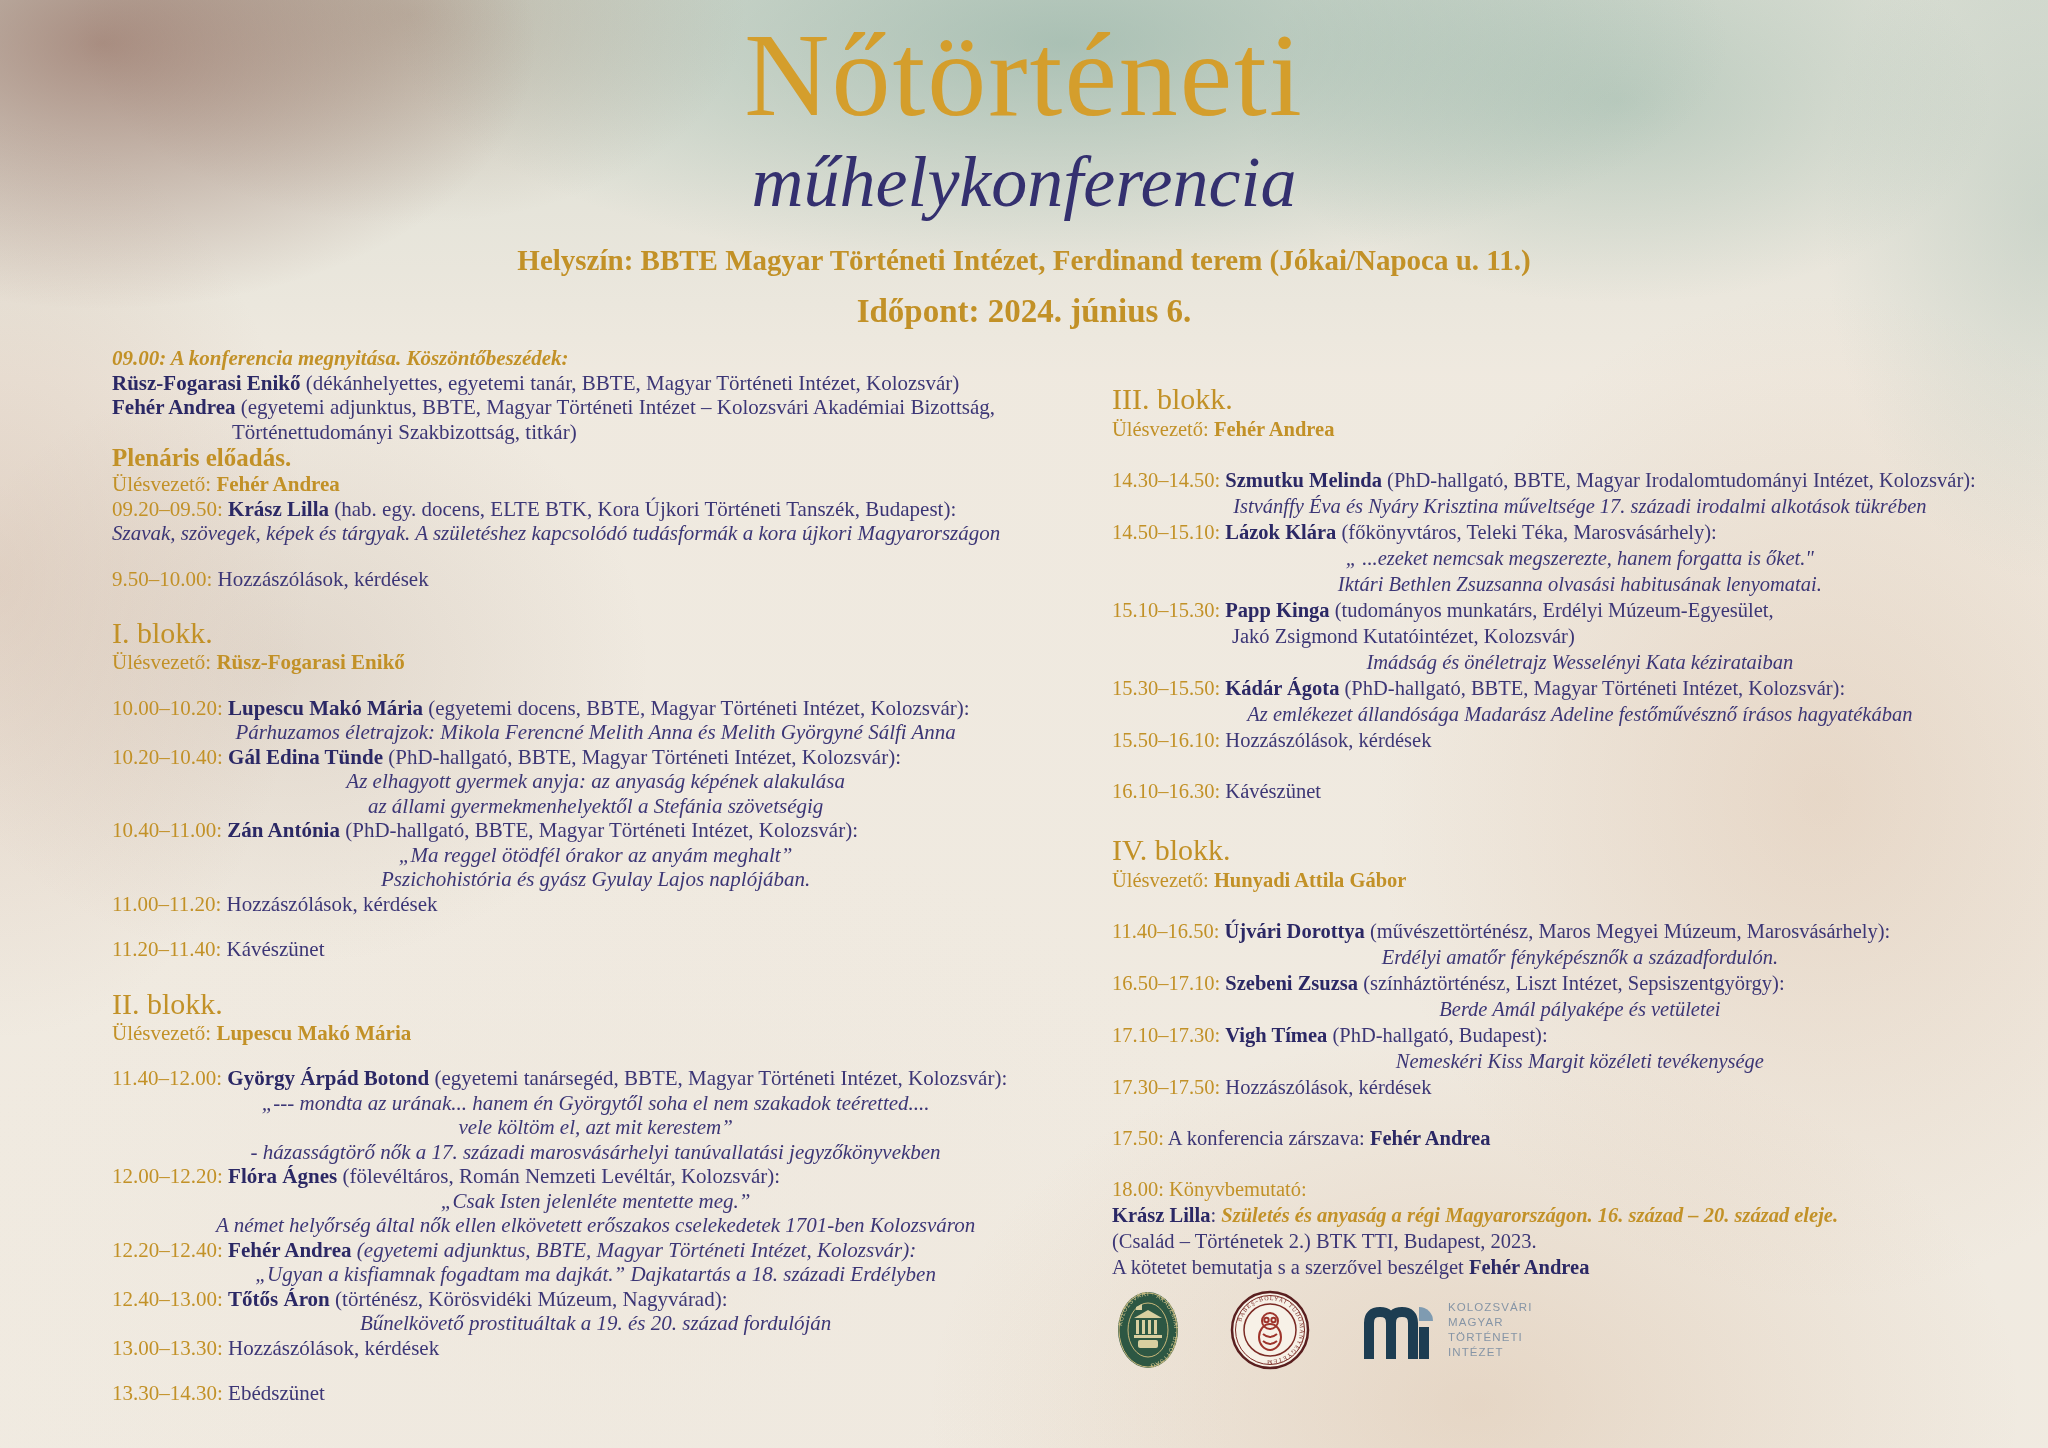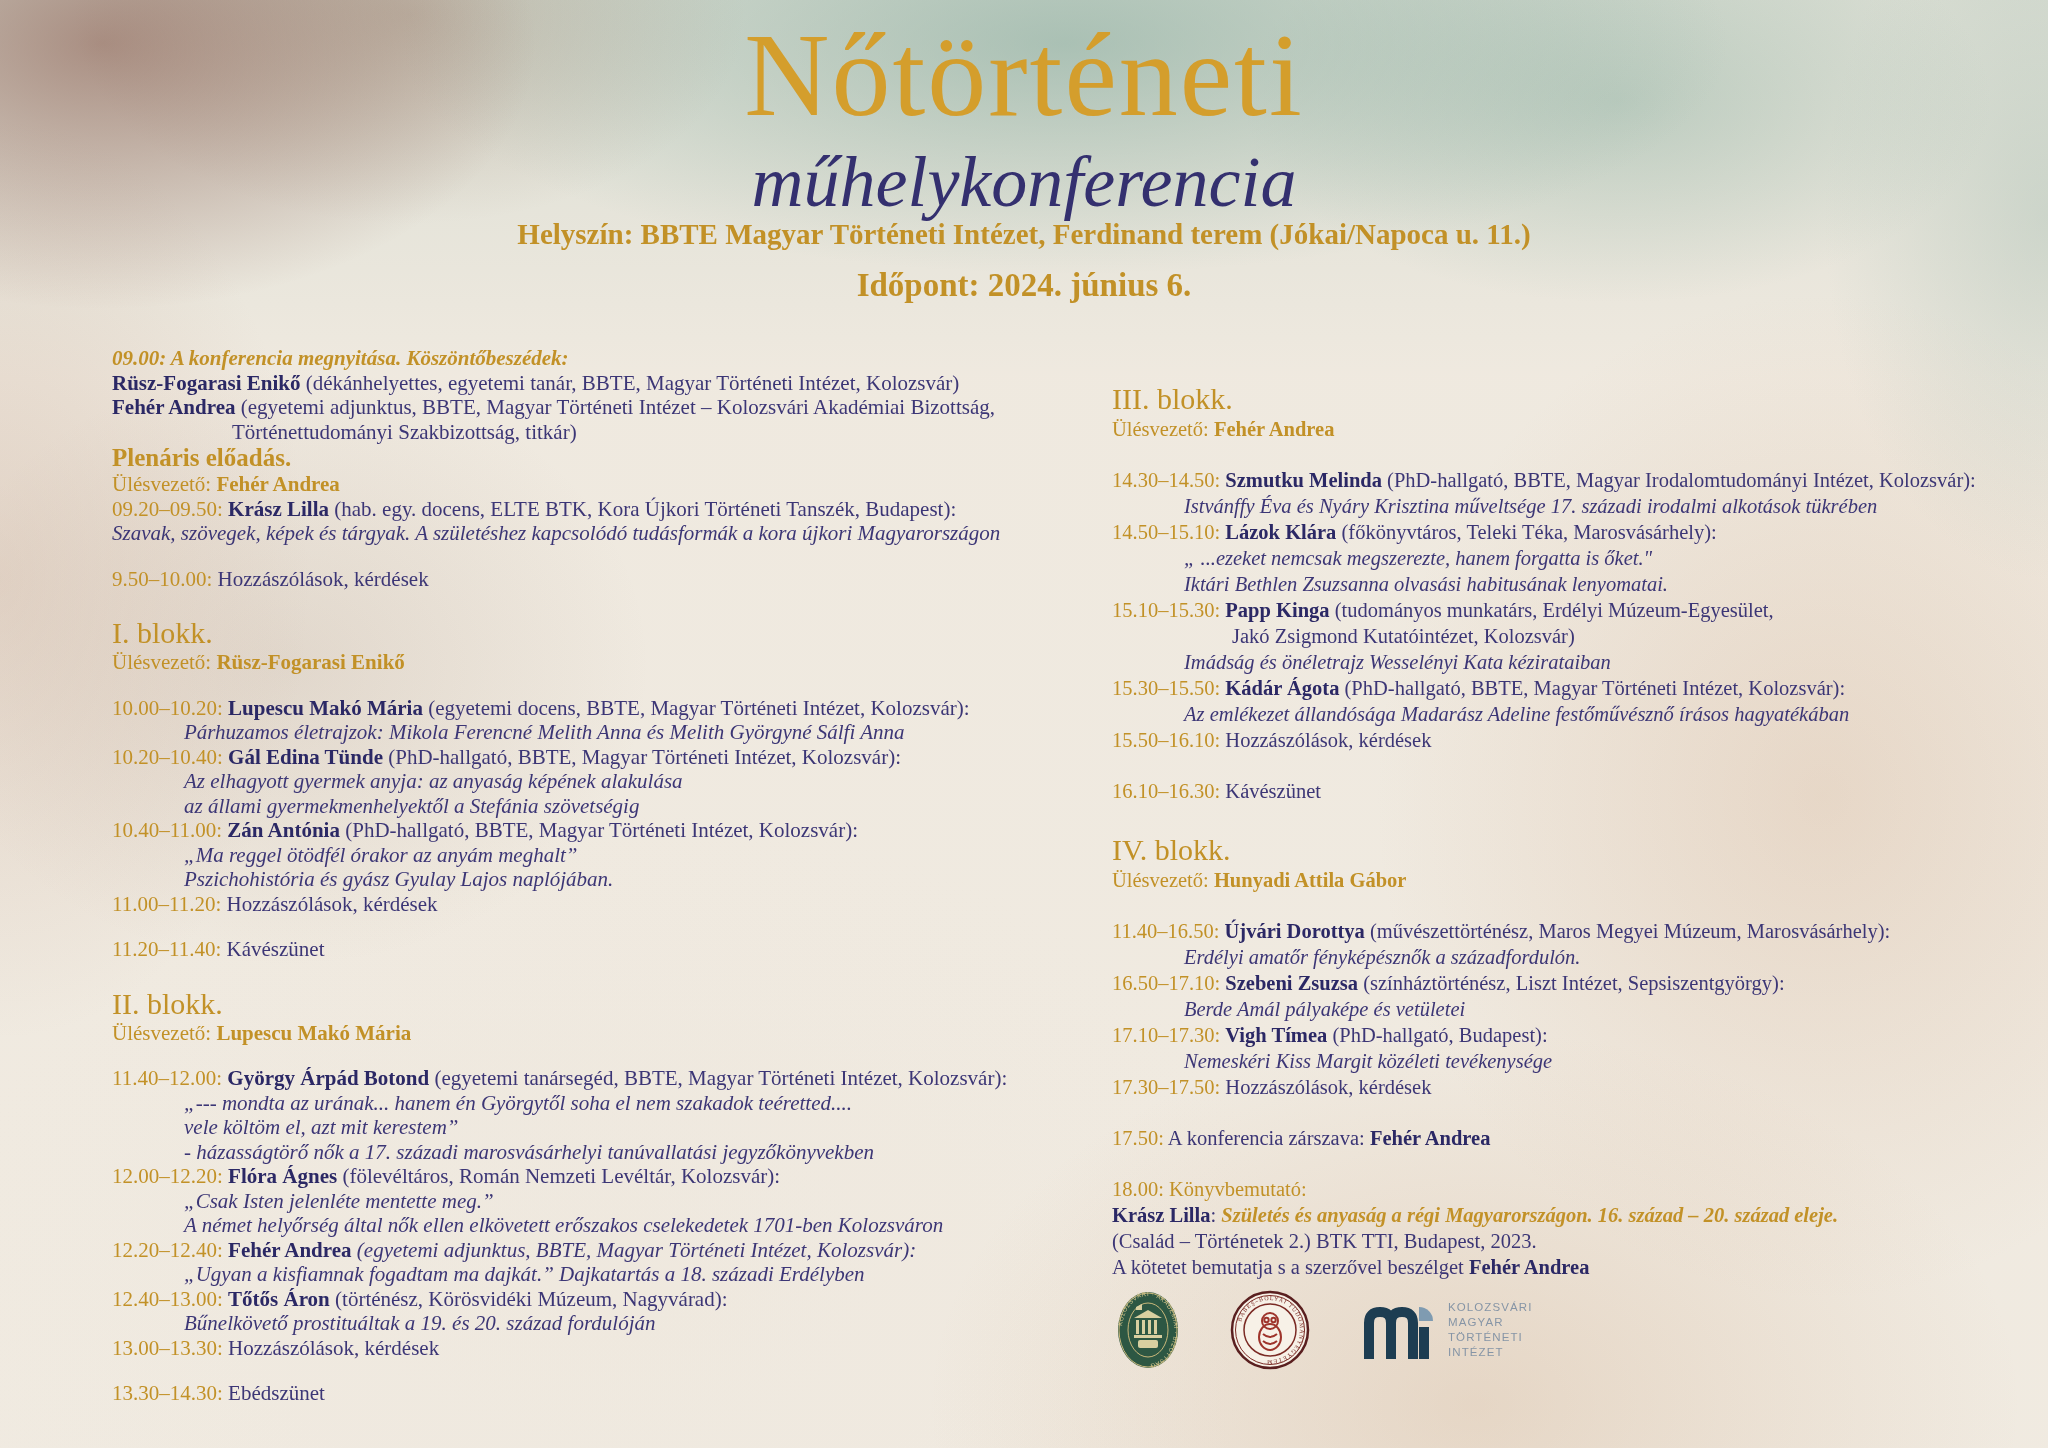--- a/index.html
+++ b/index.html
@@ -20,32 +20,32 @@
       radial-gradient(ellipse 430px 640px at 0% 40%, rgba(188,150,128,0.28), transparent 72%),
       radial-gradient(ellipse 520px 430px at 14% 46%, rgba(150,120,100,0.16), transparent 70%),
       radial-gradient(ellipse 640px 720px at 89% 55%, rgba(205,162,128,0.26), transparent 70%),
       radial-gradient(ellipse 760px 520px at 72% 97%, rgba(196,150,110,0.24), transparent 72%),
       radial-gradient(ellipse 900px 620px at 30% 88%, rgba(238,231,221,0.55), transparent 75%),
       linear-gradient(180deg, rgba(170,196,184,0.30) 0%, rgba(240,235,226,0.10) 26%, rgba(246,241,233,0.16) 100%);
   }
   header{position:absolute; left:0; top:14px; width:100%; text-align:center;}
   .title{font-size:118px; line-height:1.05; color:var(--gold-bright); letter-spacing:2px;}
   .subtitle{font-size:72px; font-style:italic; color:#34306f; margin-top:8px; line-height:1;}
-  .venue{font-size:29px; font-weight:bold; color:var(--gold); }
+  .venue{font-size:29px; font-weight:bold; color:var(--gold); margin-top:26px;}
   .date{font-size:33px; font-weight:bold; color:var(--gold); margin-top:16px;}
 
   .col{position:absolute; color:var(--ink);}
   .col-left{left:112px; top:346px; font-size:21px; line-height:24.5px;}
   .col-right{left:1112px; top:378px; font-size:20.5px; line-height:26px;}
   .row{white-space:nowrap;}
   .col-left .row.spacer{height:21px;}
   .col-right .row.spacer{height:25px;}
   .row.block{font-size:30px; line-height:34px; padding-top:4px;}
   .row.lead{font-size:25px; line-height:28px;}
-  .row.indent1{padding-left:72px;}
+  .row.indent1{padding-left:72px;text-align:center;}
   .row.indent2{padding-left:120px;}
   .seg-time{color:var(--gold);}
   .seg-gold{color:var(--gold);}
   .seg-gold-bold{color:var(--gold); font-weight:bold;}
   .seg-gold-bold-italic{color:var(--gold); font-weight:bold; font-style:italic;}
   .seg-name{color:var(--ink-dark); font-weight:bold;}
   .seg-plain{color:var(--ink);}
   .seg-italic{color:var(--ink); font-style:italic;}
 
   .logos{position:absolute; left:1116px; top:1290px; display:flex; align-items:center; gap:50px;}

